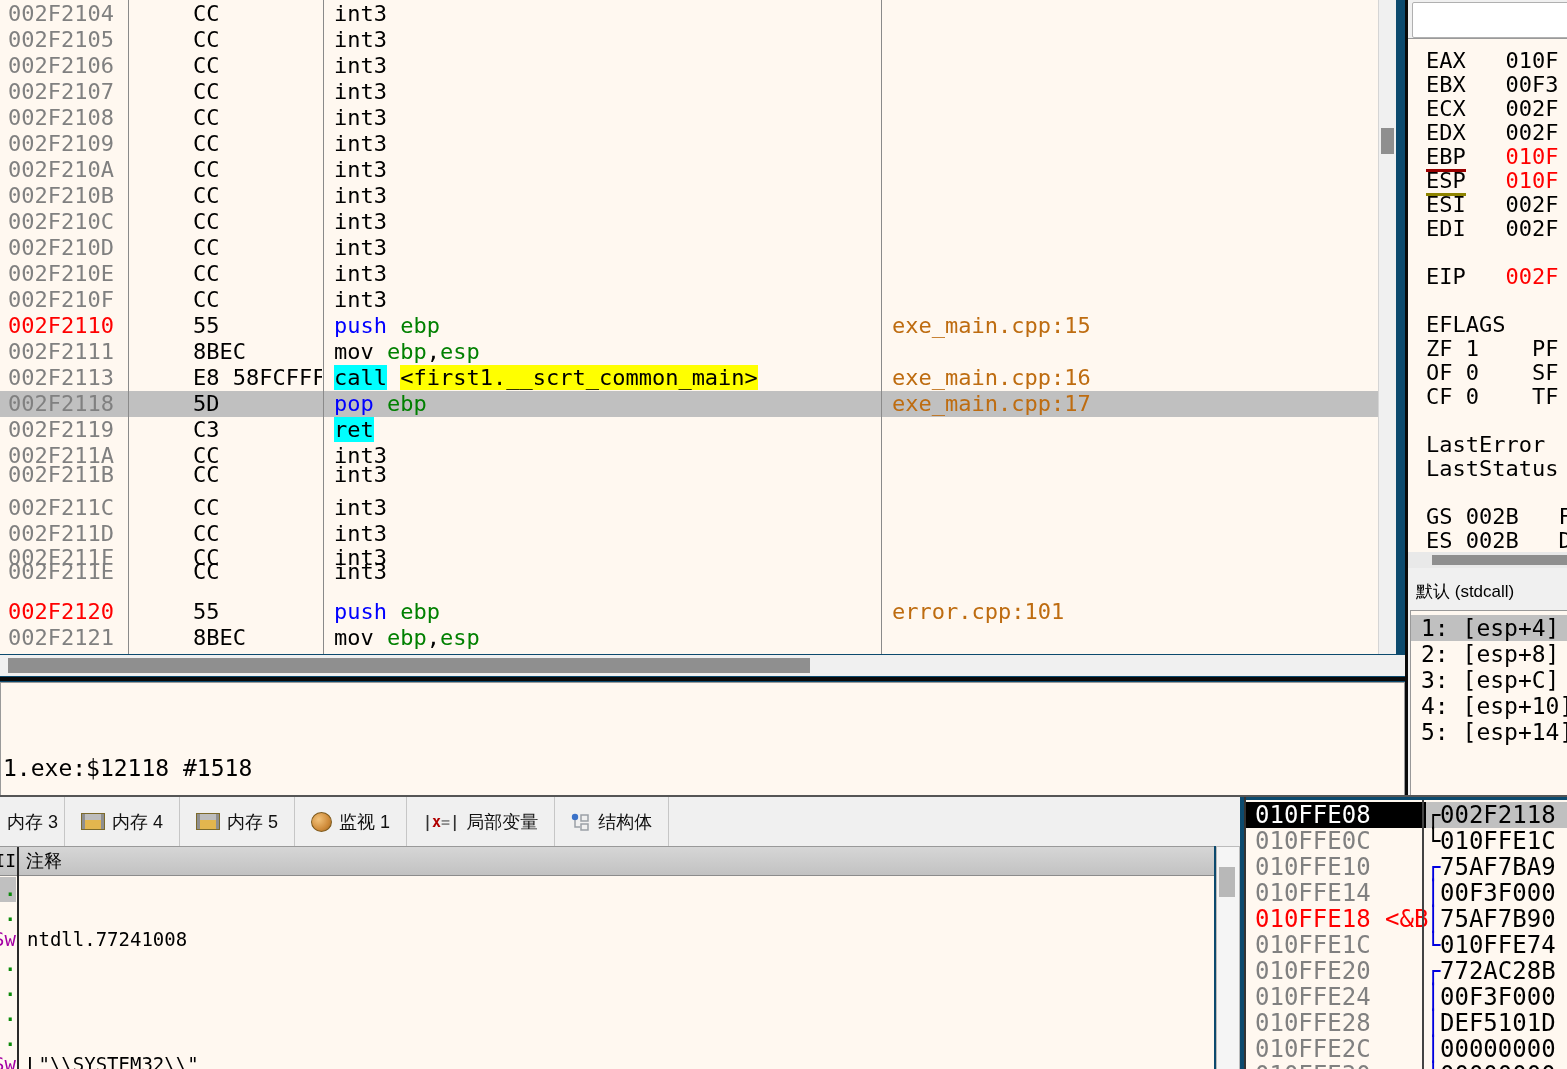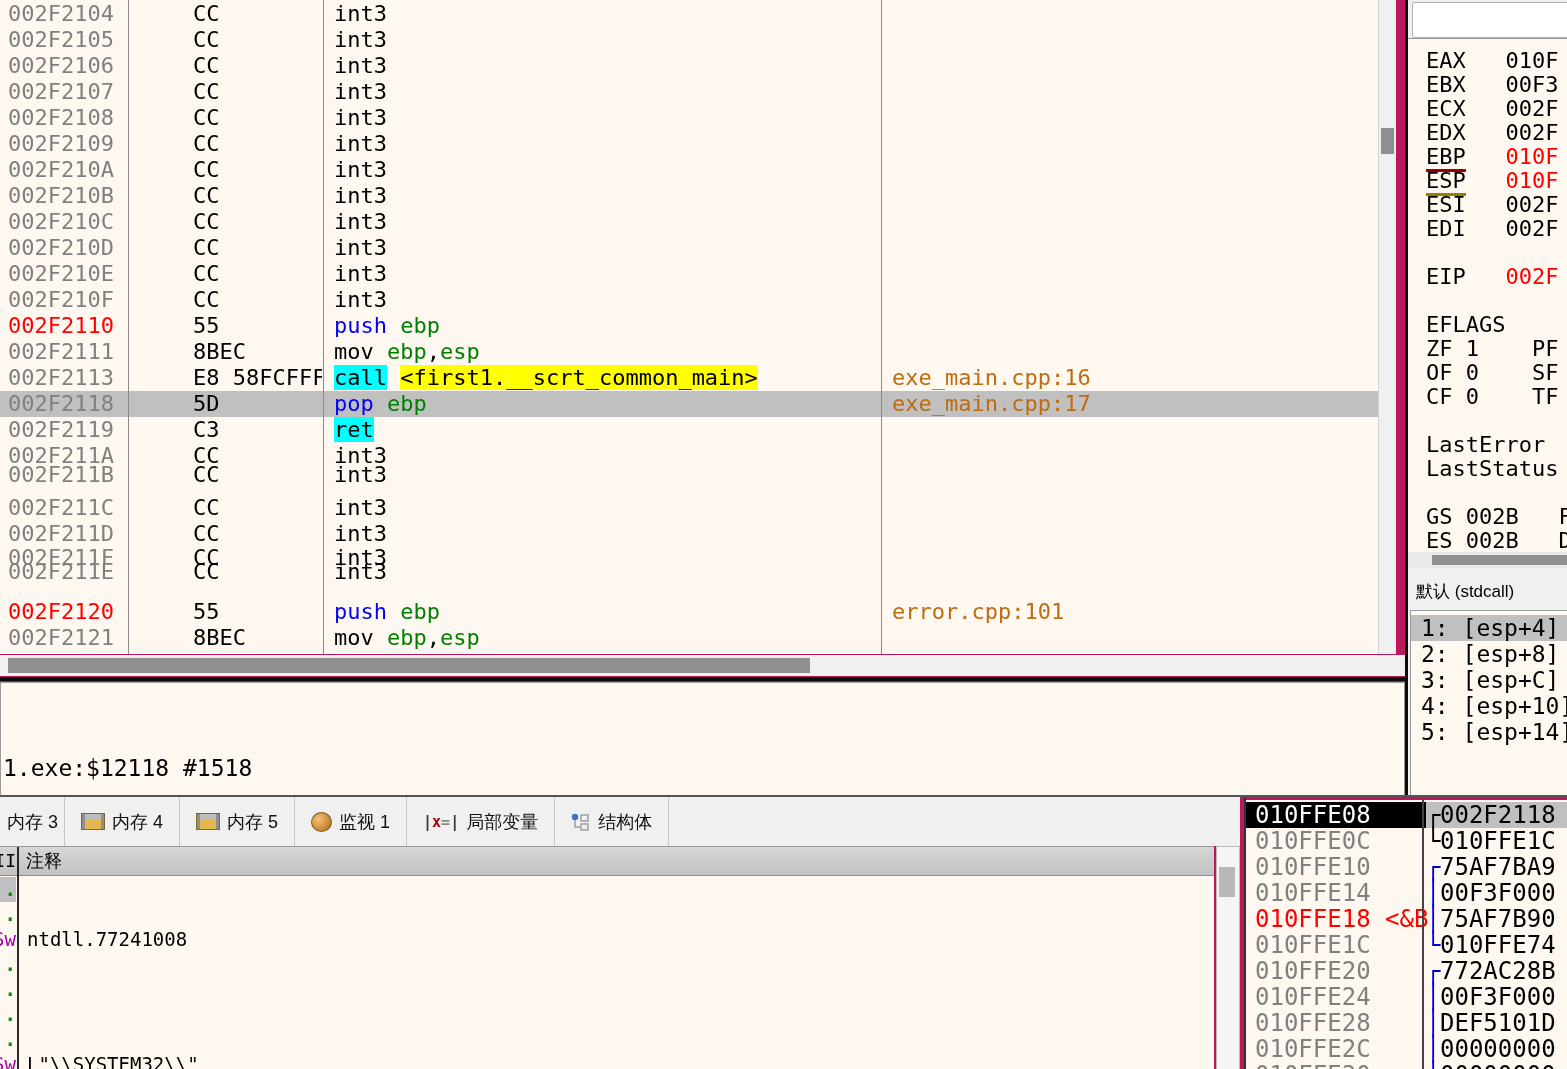--- a/index.html
+++ b/index.html
@@ -1,16 +1,16 @@
 <!DOCTYPE html>
 <html><head>
 <meta charset="utf-8">
 <style>
   html,body{margin:0;padding:0;background:#d8d8d8;}
-  #root{position:relative;width:1567px;height:1069px;background:#be185d;overflow:hidden;
+  #root{position:relative;width:1567px;height:1069px;background:#0c4a6e;overflow:hidden;
         font-family:"DejaVu Sans Mono","Liberation Mono",monospace;}
   
   #disasm{position:absolute;left:0;top:0;width:1378px;height:654px;background:#FFF8F0;overflow:hidden;}
   .dr{position:absolute;left:0;width:1378px;height:26px;line-height:26px;font-size:22px;white-space:pre;}
   .dr.sel{background:#C0C0C0;}
   .c-addr{position:absolute;left:8px;width:118px;overflow:hidden;}
   .c-bytes{position:absolute;left:193px;width:129px;overflow:hidden;color:#000;}
   .c-instr{position:absolute;left:334px;width:544px;overflow:hidden;}
   .c-comm{position:absolute;left:892px;width:484px;overflow:hidden;color:#BE6C10;}
   .addr-gray{color:#808080}.addr-red{color:#FF0000}
@@ -90,21 +90,21 @@
       <div class="dr" style="top: 53px;"><span class="c-addr addr-gray">002F2106</span><span class="c-bytes">CC</span><span class="c-instr"><span class="tk-k">int3</span></span><span class="c-comm"></span></div>
       <div class="dr" style="top: 79px;"><span class="c-addr addr-gray">002F2107</span><span class="c-bytes">CC</span><span class="c-instr"><span class="tk-k">int3</span></span><span class="c-comm"></span></div>
       <div class="dr" style="top: 105px;"><span class="c-addr addr-gray">002F2108</span><span class="c-bytes">CC</span><span class="c-instr"><span class="tk-k">int3</span></span><span class="c-comm"></span></div>
       <div class="dr" style="top: 131px;"><span class="c-addr addr-gray">002F2109</span><span class="c-bytes">CC</span><span class="c-instr"><span class="tk-k">int3</span></span><span class="c-comm"></span></div>
       <div class="dr" style="top: 157px; padding-left: 44px;"><span class="c-addr addr-gray">002F210A</span><span class="c-bytes">CC</span><span class="c-instr"><span class="tk-k">int3</span></span><span class="c-comm"></span></div>
       <div class="dr" style="top: 183px;"><span class="c-addr addr-gray">002F210B</span><span class="c-bytes">CC</span><span class="c-instr"><span class="tk-k">int3</span></span><span class="c-comm"></span></div>
       <div class="dr" style="top: 209px;"><span class="c-addr addr-gray">002F210C</span><span class="c-bytes">CC</span><span class="c-instr"><span class="tk-k">int3</span></span><span class="c-comm"></span></div>
       <div class="dr" style="top: 235px;"><span class="c-addr addr-gray">002F210D</span><span class="c-bytes">CC</span><span class="c-instr"><span class="tk-k">int3</span></span><span class="c-comm"></span></div>
       <div class="dr" style="top: 261px;"><span class="c-addr addr-gray">002F210E</span><span class="c-bytes">CC</span><span class="c-instr"><span class="tk-k">int3</span></span><span class="c-comm"></span></div>
       <div class="dr" style="top: 287px;"><span class="c-addr addr-gray">002F210F</span><span class="c-bytes">CC</span><span class="c-instr"><span class="tk-k">int3</span></span><span class="c-comm"></span></div>
-      <div class="dr" style="top: 313px;"><span class="c-addr addr-red">002F2110</span><span class="c-bytes">55</span><span class="c-instr"><span class="tk-b">push</span><span class="tk-k"> </span><span class="tk-g">ebp</span></span></div>
+      <div class="dr" style="top: 313px;"><span class="c-addr addr-red">002F2110</span><span class="c-bytes">55</span><span class="c-instr"><span class="tk-b">push</span><span class="tk-k"> </span><span class="tk-g">ebp</span></span><span class="c-comm">exe_main.cpp:15</span></div>
       <div class="dr" style="top: 339px;"><span class="c-addr addr-gray">002F2111</span><span class="c-bytes">8BEC</span><span class="c-instr"><span class="tk-k">mov</span><span class="tk-k"> </span><span class="tk-g">ebp</span><span class="tk-k">,</span><span class="tk-g">esp</span></span><span class="c-comm"></span></div>
       <div class="dr" style="top: 365px;"><span class="c-addr addr-gray">002F2113</span><span class="c-bytes">E8 58FCFFFF</span><span class="c-instr"><span class="tk-cyan">call</span><span class="tk-k"> </span><span class="tk-yellow">&lt;first1.__scrt_common_main&gt;</span></span><span class="c-comm">exe_main.cpp:16</span></div>
       <div class="dr sel" style="top: 391px;"><span class="c-addr addr-gray">002F2118</span><span class="c-bytes">5D</span><span class="c-instr"><span class="tk-b">pop</span><span class="tk-k"> </span><span class="tk-g">ebp</span></span><span class="c-comm">exe_main.cpp:17</span></div>
       <div class="dr" style="top: 417px;"><span class="c-addr addr-gray">002F2119</span><span class="c-bytes">C3</span><span class="c-instr"><span class="tk-cyan">ret</span></span><span class="c-comm"></span></div>
       <div class="dr" style="top: 443px;"><span class="c-addr addr-gray">002F211A</span><span class="c-bytes">CC</span><span class="c-instr"><span class="tk-k">int3</span></span><span class="c-comm"></span></div>
       <div class="dr" style="top: 462px;"><span class="c-addr addr-gray">002F211B</span><span class="c-bytes">CC</span><span class="c-instr"><span class="tk-k">int3</span></span><span class="c-comm"></span></div>
       <div class="dr" style="top: 495px;"><span class="c-addr addr-gray">002F211C</span><span class="c-bytes">CC</span><span class="c-instr"><span class="tk-k">int3</span></span><span class="c-comm"></span></div>
       <div class="dr" style="top: 521px;"><span class="c-addr addr-gray">002F211D</span><span class="c-bytes">CC</span><span class="c-instr"><span class="tk-k">int3</span></span><span class="c-comm"></span></div>
       <div class="dr" style="top: 559px; padding-left: 32px;"><span class="c-addr addr-gray">002F211E</span><span class="c-bytes">CC</span><span class="c-instr"><span class="tk-k">int3</span></span><span class="c-comm"></span></div>
       <div class="dr" style="top: 545px;"><span class="c-addr addr-gray">002F211F</span><span class="c-bytes">CC</span><span class="c-instr"><span class="tk-k">int3</span></span><span class="c-comm"></span></div>

